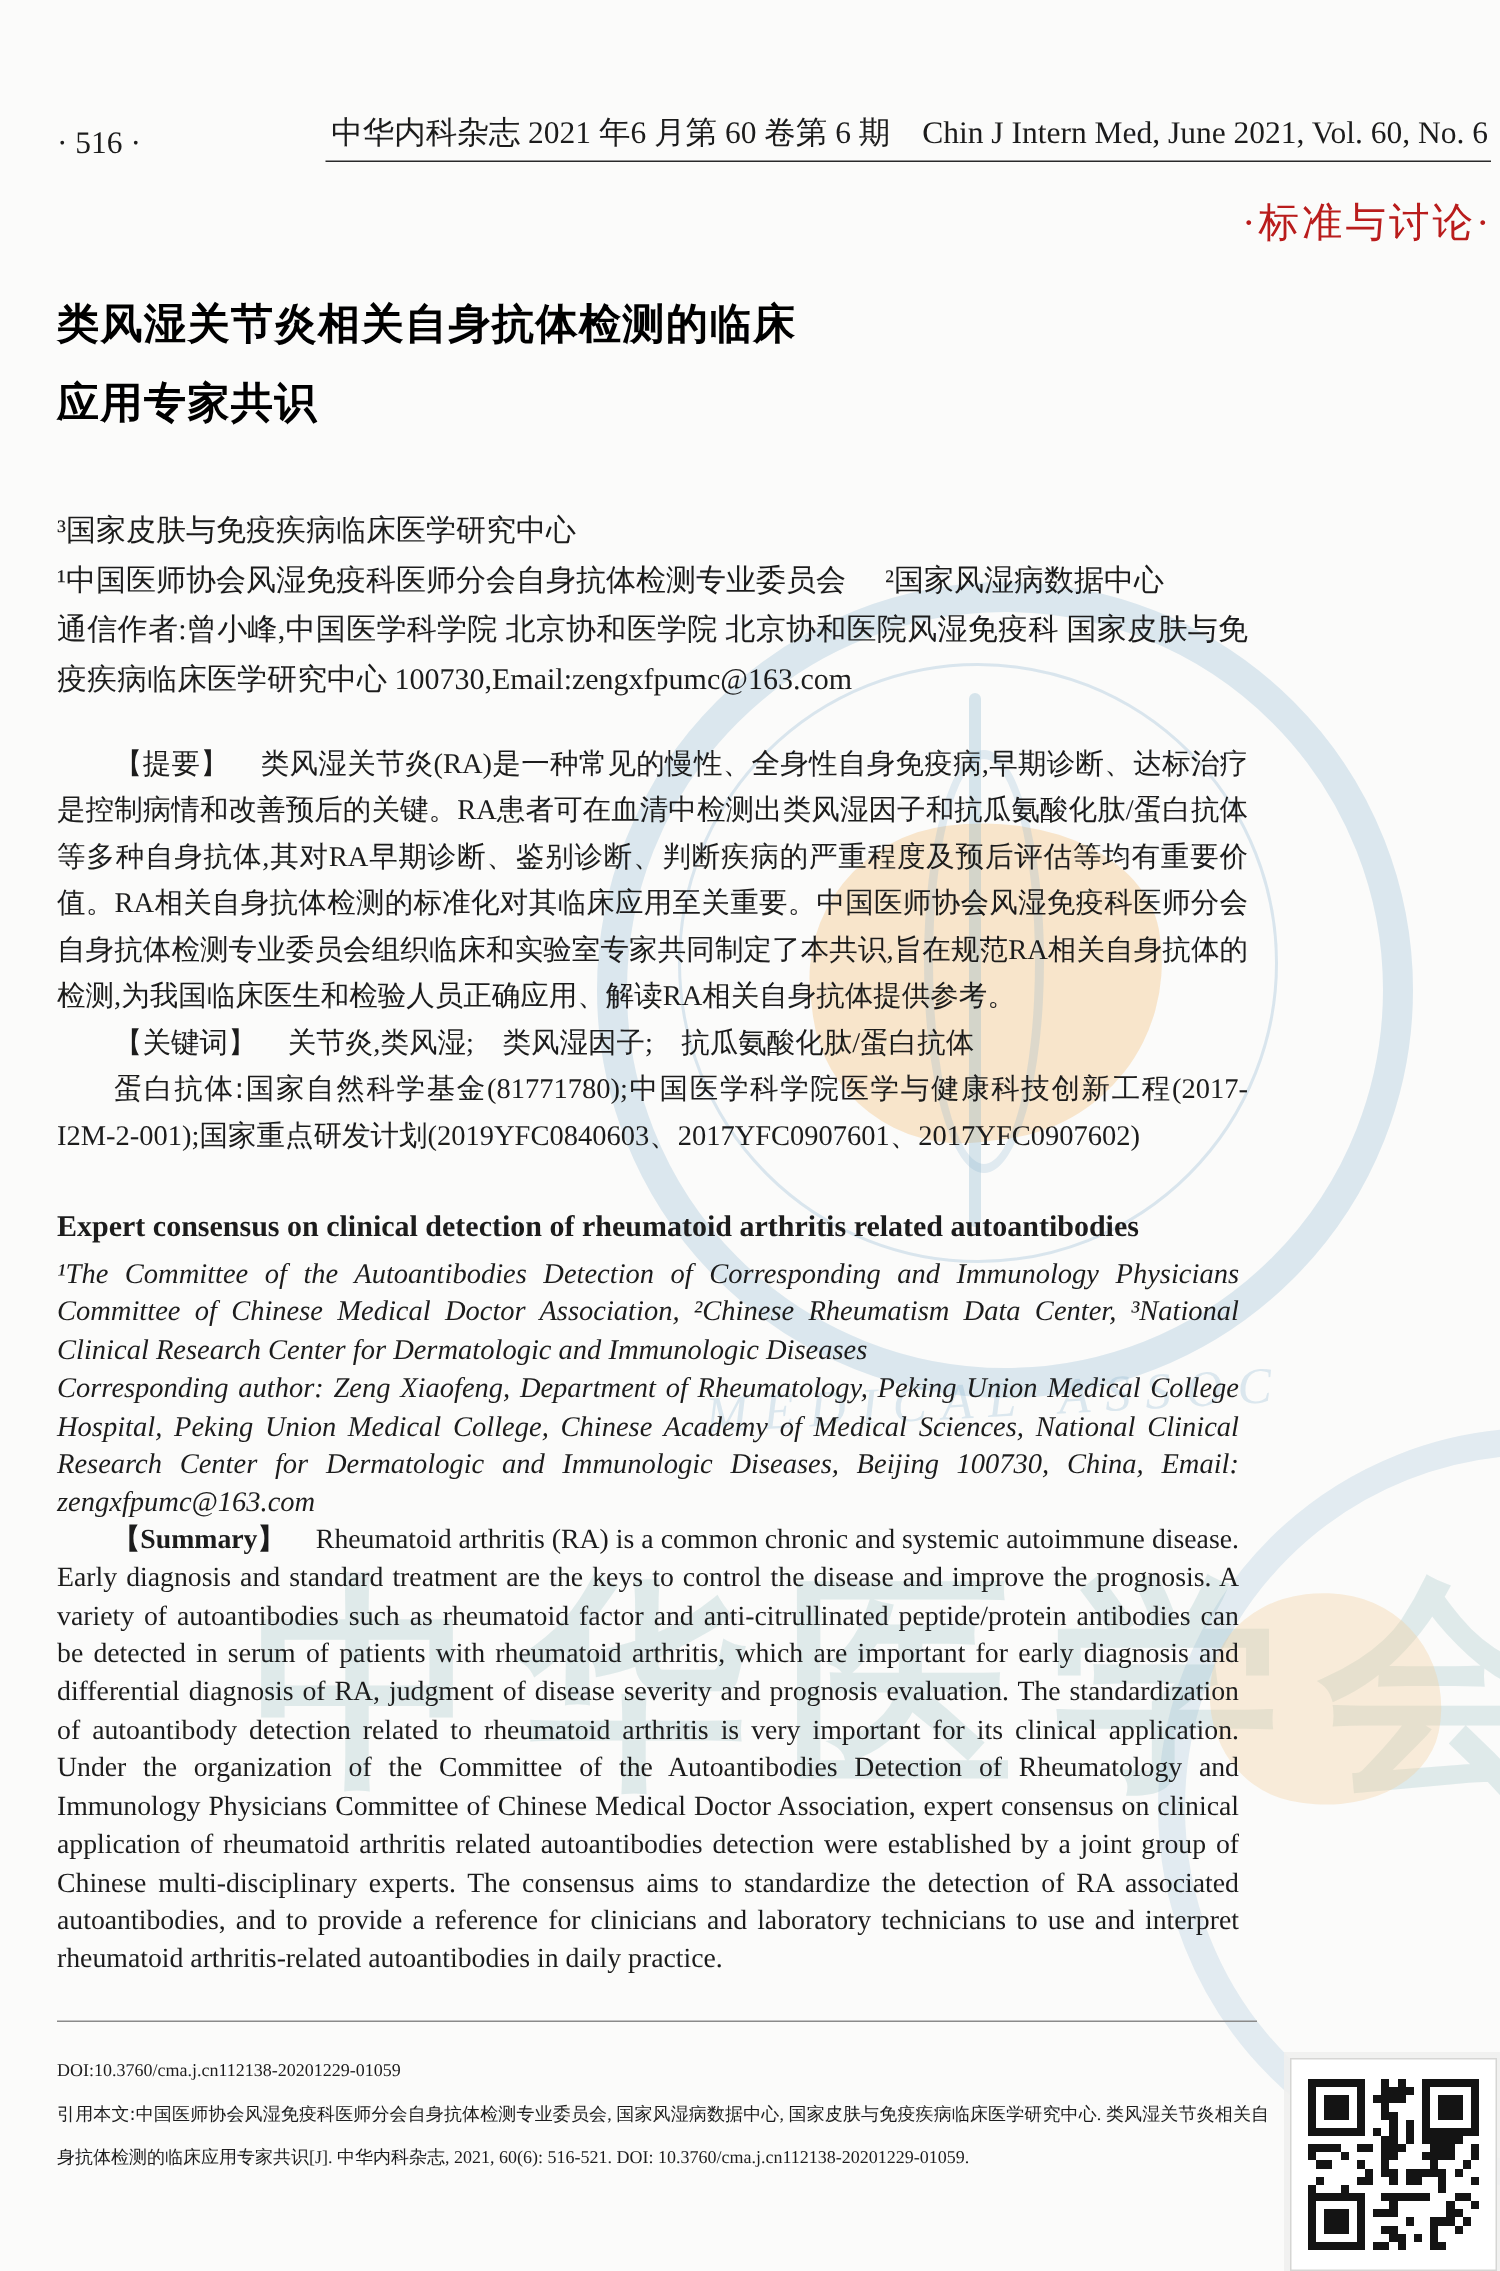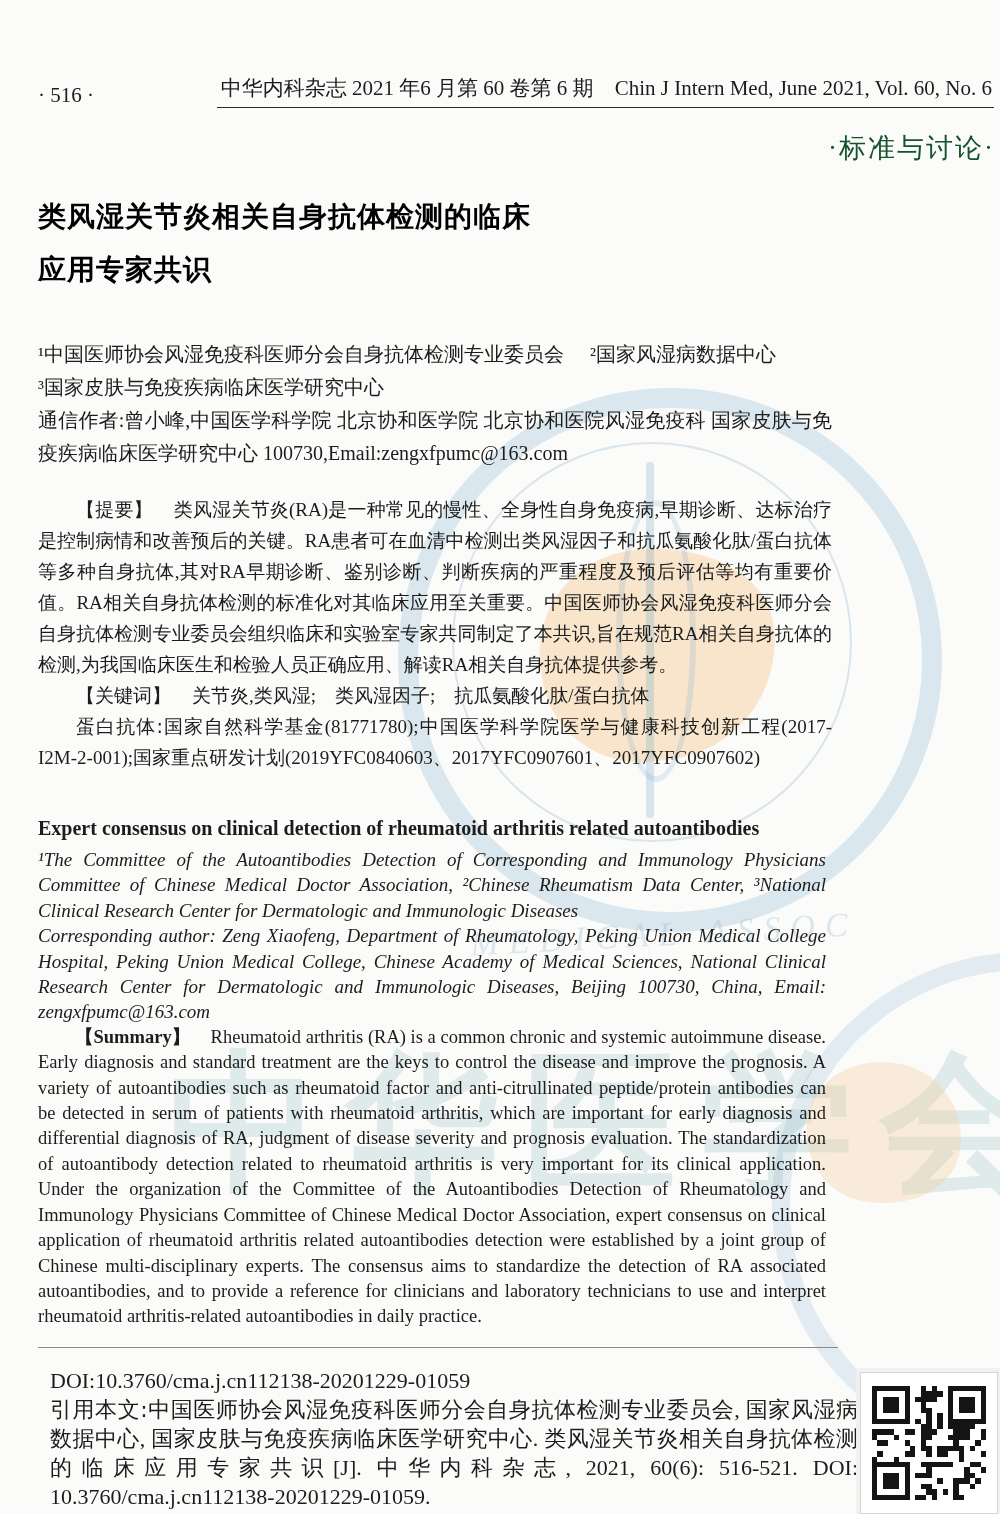--- a/index.html
+++ b/index.html
@@ -24,37 +24,37 @@
   .wm-ring2{left:772px;top:952px;width:470px;height:470px;border:18px solid rgba(128,174,203,.20);border-radius:50%;}
   .wm-map2{left:806px;top:1062px;width:156px;height:142px;background:rgba(244,205,152,.34);
            border-radius:52% 48% 56% 44%/48% 54% 46% 52%;transform:rotate(12deg);}
   .wm-arc-label{left:470px;top:912px;width:520px;font-size:34px;letter-spacing:10px;
                 color:rgba(128,174,203,.26);font-family:"Liberation Serif",serif;font-style:italic;white-space:nowrap;transform:rotate(-3deg);}
   
   .z{position:absolute;z-index:2;}
   .header-row{left:38px;top:74px;width:956px;display:flex;justify-content:space-between;align-items:flex-end;font-size:21px;}
   .journal-ref{border-bottom:1.5px solid #2a2a2a;padding:0 2px 5px 4px;}
   .journal-en{margin-left:16px;}
-  .section-label{top:130px;right:5px;font-size:27px;letter-spacing:2px;color:#14532d;}
+  .section-label{top:130px;right:5px;font-size:27px;letter-spacing:2px;color:#b91c1c;}
   .title{left:38px;top:190px;width:800px;font-size:28px;font-weight:700;line-height:53px;letter-spacing:1px;color:#000;}
   .affils{left:38px;top:338px;width:794px;font-size:20px;line-height:33px;text-align:justify;}
   .affils p{margin:0;}
   .affil-gap{display:inline-block;width:26px;}
   .abs{left:38px;top:494px;width:794px;font-size:19px;line-height:31px;text-align:justify;}
   .abs p{margin:0;text-indent:2em;}
   .lbl{font-weight:400;font-family:"DejaVu Sans","Liberation Sans",sans-serif;}
   .lblsp{display:inline-block;width:1.1em;}
-  .eng{left:38px;top:806px;width:788px;font-size:19px;line-height:25.4px;text-align:justify;margin-top:10px;}
+  .eng{left:38px;top:806px;width:788px;font-size:19px;line-height:25.4px;text-align:justify;}
   .eng-title{margin:0 0 7px 0;font-size:20px;font-weight:700;line-height:24px;}
   .eng p{margin:0;}
   .ital{font-style:italic;}
   .eng-summary{font-size:18.5px;text-indent:2em;}
   .eng-summary .slbl{font-weight:700;font-style:normal;}
   .foot-rule{left:38px;top:1347px;width:800px;height:0;border-top:1px solid #8a8a8a;}
-  .footer{left:50px;top:1366px;width:808px;font-size:22px;line-height:29px;}
+  .footer{left:38px;top:1366px;width:808px;font-size:12px;line-height:29px;}
   .footer p{margin:0;}
   .cite{text-align:justify;}
   .recv-gap{display:inline-block;width:60px;}
   .val-gap{display:inline-block;width:14px;}
   .qr-box{left:860px;top:1372px;width:136px;height:140px;background:#ffffff;border:1px solid #d6d6d4;
           box-shadow:0 0 0 4px rgba(240,240,238,.9);display:flex;align-items:center;justify-content:center;}
   .qr-box svg{display:block;}
 </style>
 </head>
 <body>
@@ -80,23 +80,23 @@
   </div>
 
   <div class="z section-label">·标准与讨论·</div>
 
   <div class="z title">
     <div>类风湿关节炎相关自身抗体检测的临床</div>
     <div>应用专家共识</div>
   </div>
 
   <div class="z affils">
+    <p>³国家皮肤与免疫疾病临床医学研究中心</p>
     <p><span>¹中国医师协会风湿免疫科医师分会自身抗体检测专业委员会</span><span class="affil-gap"></span><span>²国家风湿病数据中心</span>
         <span class="affil-gap"></span></p>
-    <p>³国家皮肤与免疫疾病临床医学研究中心</p>
     <p>通信作者:曾小峰,中国医学科学院 北京协和医学院 北京协和医院风湿免疫科 国家皮肤与免疫疾病临床医学研究中心 100730,Email:zengxfpumc@163.com</p>
   </div>
 
   <div class="z abs">
     <p><span class="lbl">【提要】</span><span class="lblsp"></span><span>类风湿关节炎(RA)是一种常见的慢性、全身性自身免疫病,早期诊断、达标治疗是控制病情和改善预后的关键。RA患者可在血清中检测出类风湿因子和抗瓜氨酸化肽/蛋白抗体等多种自身抗体,其对RA早期诊断、鉴别诊断、判断疾病的严重程度及预后评估等均有重要价值。RA相关自身抗体检测的标准化对其临床应用至关重要。中国医师协会风湿免疫科医师分会自身抗体检测专业委员会组织临床和实验室专家共同制定了本共识,旨在规范RA相关自身抗体的检测,为我国临床医生和检验人员正确应用、解读RA相关自身抗体提供参考。</span></p>
     <p><span class="lbl">【关键词】</span><span class="lblsp"></span><span>关节炎,类风湿;　类风湿因子;　抗瓜氨酸化肽/蛋白抗体</span></p>
     <p><span class="lbl">蛋白抗体:</span><span>国家自然科学基金(81771780);中国医学科学院医学与健康科技创新工程(2017-I2M-2-001);国家重点研发计划(2019YFC0840603、2017YFC0907601、2017YFC0907602)</span></p>
   </div>
 
   <div class="z eng">

